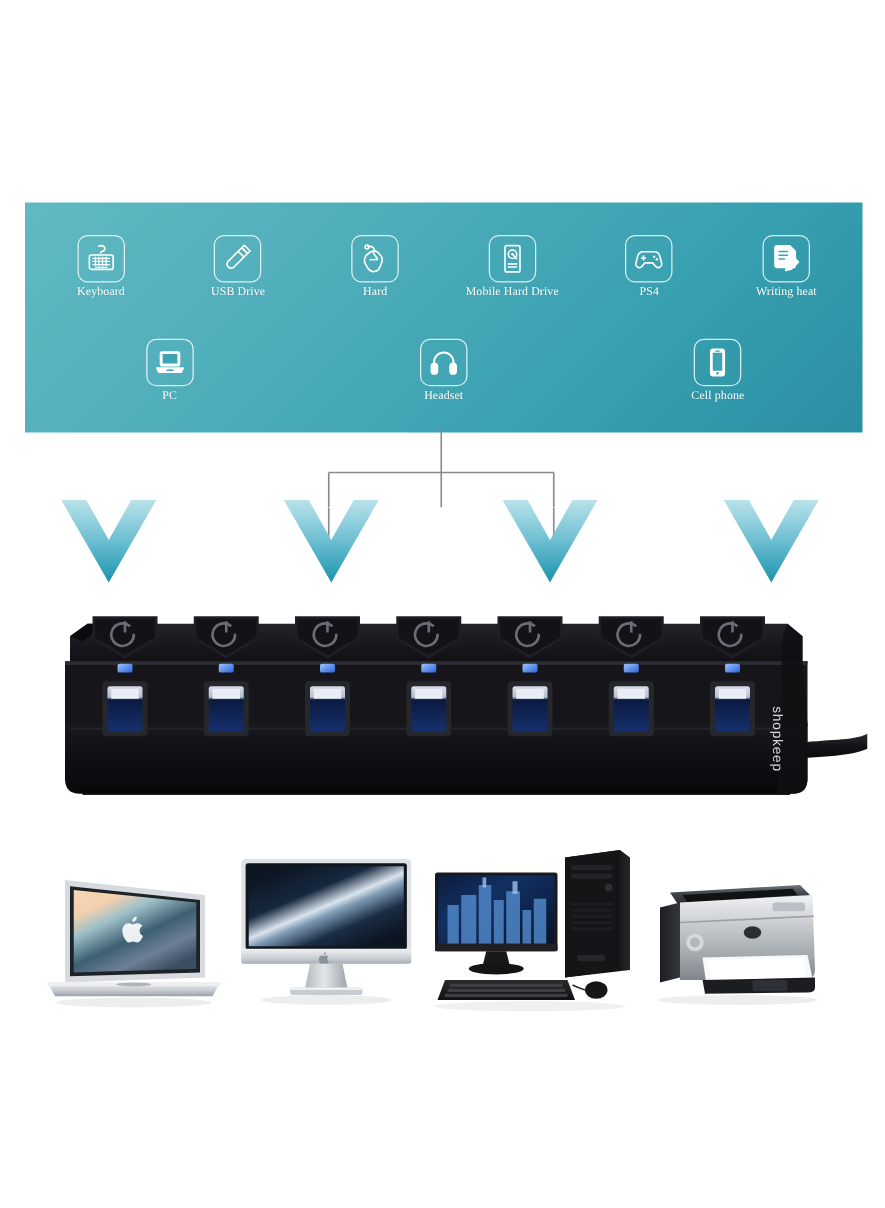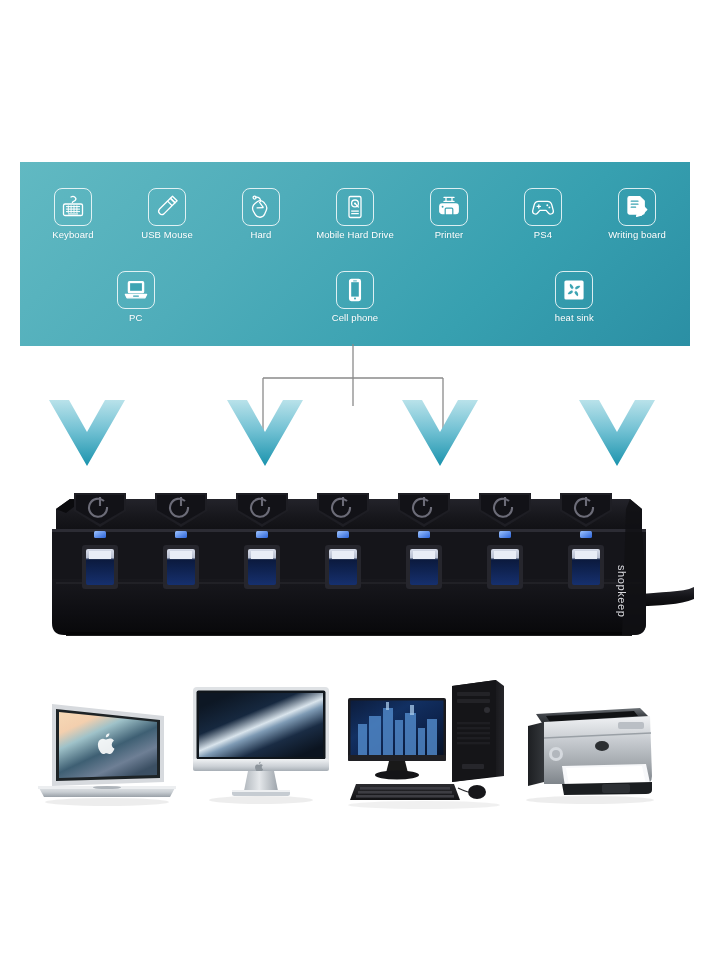--- a/index.html
+++ b/index.html
@@ -10,21 +10,21 @@
   }
 
   
   #compat-panel{
     position:absolute; left:20px; top:162px; width:670px; height:184px;
     background:linear-gradient(135deg,#61b9c2 0%,#4fadba 35%,#37a0b0 70%,#2b8fa4 100%);
     display:flex; flex-direction:column; justify-content:space-around;
     padding:10px 6px 8px 6px;
   }
   .icon-row{ display:flex; flex-direction:row; justify-content:space-around; align-items:flex-start; width:100%; }
-  .icon-cell{ display:flex; flex-direction:column; align-items:center; width:96px; }
+  .icon-cell{ display:flex; flex-direction:column; align-items:center; width:96px;font-family:Liberation Serif, serif; }
   .icon-box{
     width:38px; height:38px; border:1.6px solid rgba(255,255,255,.82);
     border-radius:8px; display:flex; align-items:center; justify-content:center;
     margin-bottom:3px;
   }
   .icon-box svg{ display:block; }
   .icon-label{
     color:#ffffff; font-size:9.5px; line-height:11px; white-space:nowrap;
     text-align:center; letter-spacing:.1px;
     text-shadow:0 0 2px rgba(0,0,0,.10);
@@ -77,21 +77,21 @@
     </div>
 
     <div class="icon-cell">
       <span class="icon-box">
         <svg width="28" height="28" viewBox="0 0 28 28" fill="none" stroke="#ffffff" stroke-width="1.3">
           <path d="M17.4 5.2l4.6 4.6 -11.1 11.1a3.3 3.3 0 0 1 -4.6 -4.6z" stroke-linejoin="round"></path>
           <line x1="14.6" y1="8.1" x2="19.2" y2="12.7"></line>
           <path d="M19.5 3.2l4.6 4.6 -2.1 2 -4.6 -4.6z" stroke-linejoin="round"></path>
         </svg>
       </span>
-      <span class="icon-label">USB Mouse</span>
+      <span class="icon-label">USB Drive</span>
     </div>
 
     <div class="icon-cell">
       <span class="icon-box">
         <svg width="28" height="28" viewBox="0 0 28 28" fill="none" stroke="#ffffff" stroke-width="1.3">
           <path d="M8.5 4.2c3.6 -.4 5.4 1.6 5.1 4.2" stroke-linecap="round"></path>
           <circle cx="7.6" cy="4.6" r="1.5"></circle>
           <path d="M17.8 10.6a6.1 6.1 0 0 1 1.4 6.9l-1.5 3.6a5.2 5.2 0 0 1 -9.2 .7l-2 -3.3a6.1 6.1 0 0 1 1.5 -8.1l2.2 -1.6a5.2 5.2 0 0 1 6.5 .4z" stroke-linejoin="round"></path>
           <line x1="12.2" y1="8.9" x2="16.4" y2="14.6"></line>
           <line x1="9.6" y1="14.8" x2="16.4" y2="14.6"></line>
@@ -107,34 +107,20 @@
           <circle cx="14" cy="10.4" r="3.4"></circle>
           <circle cx="14" cy="10.4" r="1" fill="#ffffff" stroke="none"></circle>
           <path d="M14 10.4l3.3 3.6" stroke-linecap="round"></path>
           <line x1="10.2" y1="18.1" x2="17.8" y2="18.1"></line>
           <line x1="10.2" y1="20.6" x2="17.8" y2="20.6"></line>
         </svg>
       </span>
       <span class="icon-label">Mobile Hard Drive</span>
     </div>
 
-    <div class="icon-cell">
-      <span class="icon-box">
-        <svg width="28" height="28" viewBox="0 0 28 28" fill="none" stroke="#ffffff" stroke-width="1.3">
-          <path d="M9 8.4h10" stroke-linecap="round"></path>
-          <line x1="11" y1="4.4" x2="11" y2="8.4"></line>
-          <line x1="17" y1="4.4" x2="17" y2="8.4"></line>
-          <path d="M9 4.4h10" stroke-linecap="round"></path>
-          <rect x="4.8" y="11" width="18.4" height="9.6" rx="2.4" fill="#ffffff" stroke="#ffffff"></rect>
-          <rect x="10.2" y="15.2" width="7.6" height="7.6" rx="1" fill="none" stroke="#3da4b3" stroke-width="1.2"></rect>
-          <circle cx="7.6" cy="13.7" r=".95" fill="#3da4b3" stroke="none"></circle>
-        </svg>
-      </span>
-      <span class="icon-label">Printer</span>
-    </div>
 
     <div class="icon-cell">
       <span class="icon-box">
         <svg width="28" height="28" viewBox="0 0 28 28" fill="none" stroke="#ffffff" stroke-width="1.3">
           <path d="M9.6 8.4h8.8a4.6 4.6 0 0 1 4.4 3.4l1.5 5.8a2.8 2.8 0 0 1 -4.9 2.4l-2.3 -2.7h-6.2l-2.3 2.7a2.8 2.8 0 0 1 -4.9 -2.4l1.5 -5.8a4.6 4.6 0 0 1 4.4 -3.4z" stroke-linejoin="round"></path>
           <line x1="8.2" y1="13.4" x2="11.4" y2="13.4" stroke-linecap="round"></line>
           <line x1="9.8" y1="11.8" x2="9.8" y2="15" stroke-linecap="round"></line>
           <circle cx="18.3" cy="12.3" r=".95" fill="#ffffff" stroke="none"></circle>
           <circle cx="20.4" cy="14.4" r=".95" fill="#ffffff" stroke="none"></circle>
         </svg>
@@ -148,69 +134,64 @@
           <path d="M6.6 3.6h10.2l4.4 4.4v11.4a1.6 1.6 0 0 1 -1.6 1.6H6.6a1.6 1.6 0 0 1 -1.6 -1.6V5.2a1.6 1.6 0 0 1 1.6 -1.6z" fill="#ffffff" stroke="#ffffff" stroke-linejoin="round"></path>
           <g stroke="#3da4b3" stroke-width="1.2" stroke-linecap="round">
             <line x1="8.2" y1="8.2" x2="15" y2="8.2"></line>
             <line x1="8.2" y1="11.2" x2="15" y2="11.2"></line>
             <line x1="8.2" y1="14.2" x2="12.6" y2="14.2"></line>
           </g>
           <path d="M20.4 13.2l3.4 3.4 -5.6 5.6 -3.4 -3.4z" fill="#ffffff" stroke="#ffffff" stroke-linejoin="round"></path>
           <path d="M14.8 18.8l-1.2 4.6 4.6 -1.2" fill="#ffffff" stroke="#ffffff" stroke-linejoin="round"></path>
         </svg>
       </span>
-      <span class="icon-label">Writing board</span>
+      <span class="icon-label">Writing heat</span>
     </div>
 
   </div>
 
   <div class="icon-row">
 
     <div class="icon-cell">
       <span class="icon-box">
         <svg width="28" height="28" viewBox="0 0 28 28" fill="none" stroke="#ffffff" stroke-width="1.3">
           <rect x="6.4" y="5.6" width="15.2" height="11" rx="1.2" fill="#ffffff" stroke="#ffffff"></rect>
           <rect x="8.1" y="7.2" width="11.8" height="7.6" fill="#3da4b3" stroke="none"></rect>
           <path d="M3.4 18.4h21.2l-1.6 3.4H5z" fill="#ffffff" stroke="#ffffff" stroke-linejoin="round"></path>
           <line x1="11.6" y1="20.1" x2="16.4" y2="20.1" stroke="#3da4b3" stroke-width="1.2" stroke-linecap="round"></line>
         </svg>
       </span>
       <span class="icon-label">PC</span>
     </div>
 
+    <div class="icon-cell">
+      <span class="icon-box">
+        <svg width="28" height="28" viewBox="0 0 28 28" fill="none" stroke="#ffffff" stroke-width="1.6">
+          <path d="M6.2 16.4v-2.6a7.8 7.8 0 0 1 15.6 0v2.6" stroke-linecap="round"></path>
+          <rect x="4.2" y="14.8" width="4.6" height="8.2" rx="2.3" fill="#ffffff" stroke="#ffffff"></rect>
+          <rect x="19.2" y="14.8" width="4.6" height="8.2" rx="2.3" fill="#ffffff" stroke="#ffffff"></rect>
+        </svg>
+      </span>
+      <span class="icon-label">Headset</span>
+    </div>
 
 
     <div class="icon-cell">
       <span class="icon-box">
         <svg width="28" height="28" viewBox="0 0 28 28" fill="none" stroke="#ffffff" stroke-width="1.3">
           <rect x="8.6" y="3.4" width="10.8" height="21.2" rx="1.8" fill="#ffffff" stroke="#ffffff"></rect>
           <rect x="10.2" y="6.2" width="7.6" height="14.4" fill="#3da4b3" stroke="none"></rect>
           <circle cx="14" cy="22.5" r="1" fill="#3da4b3" stroke="none"></circle>
           <line x1="12.6" y1="4.9" x2="15.4" y2="4.9" stroke="#3da4b3" stroke-width=".9" stroke-linecap="round"></line>
         </svg>
       </span>
       <span class="icon-label">Cell phone</span>
     </div>
 
 
-    <div class="icon-cell">
-      <span class="icon-box">
-        <svg width="28" height="28" viewBox="0 0 28 28" fill="none">
-          <rect x="4.4" y="4.4" width="19.2" height="19.2" rx="1.6" fill="#ffffff"></rect>
-          <g fill="#3da4b3">
-            <path d="M14 14c-.2 -2.6 -1.4 -5.2 -3.9 -6.3c-1 2.6 .6 5.2 3.9 6.3z"></path>
-            <path d="M14 14c2.6 -.2 5.2 -1.4 6.3 -3.9c-2.6 -1 -5.2 .6 -6.3 3.9z"></path>
-            <path d="M14 14c.2 2.6 1.4 5.2 3.9 6.3c1 -2.6 -.6 -5.2 -3.9 -6.3z"></path>
-            <path d="M14 14c-2.6 .2 -5.2 1.4 -6.3 3.9c2.6 1 5.2 -.6 6.3 -3.9z"></path>
-          </g>
-          <circle cx="14" cy="14" r="1.9" fill="#ffffff"></circle>
-        </svg>
-      </span>
-      <span class="icon-label">heat sink</span>
-    </div>
 
 
   </div>
 </div>
 
 <svg id="connector" viewBox="0 0 708 62" fill="none" stroke="#8a8a8a" stroke-width="1.3">
   <line x1="353" y1="0" x2="353" y2="34"></line>
   <line x1="263" y1="34" x2="443" y2="34"></line>
   <line x1="263" y1="34" x2="263" y2="62"></line>
   <line x1="443" y1="34" x2="443" y2="62"></line>

